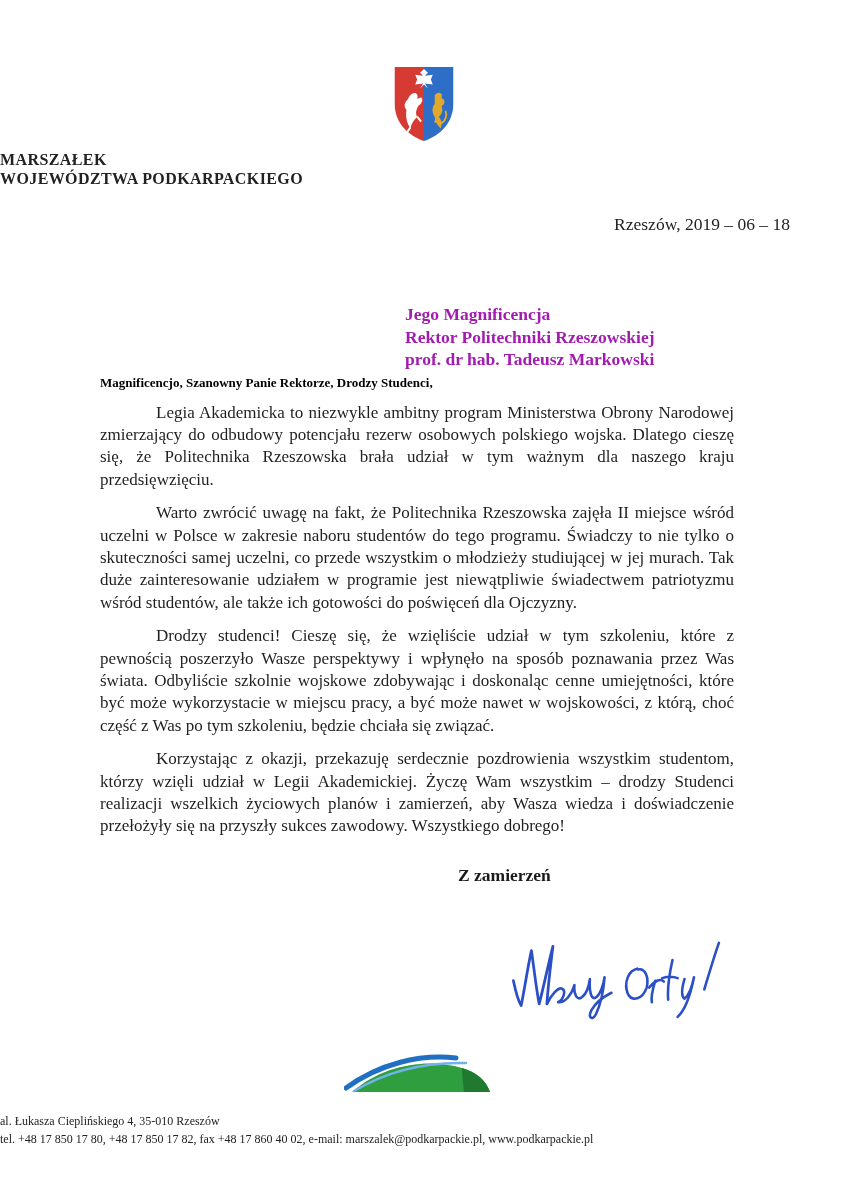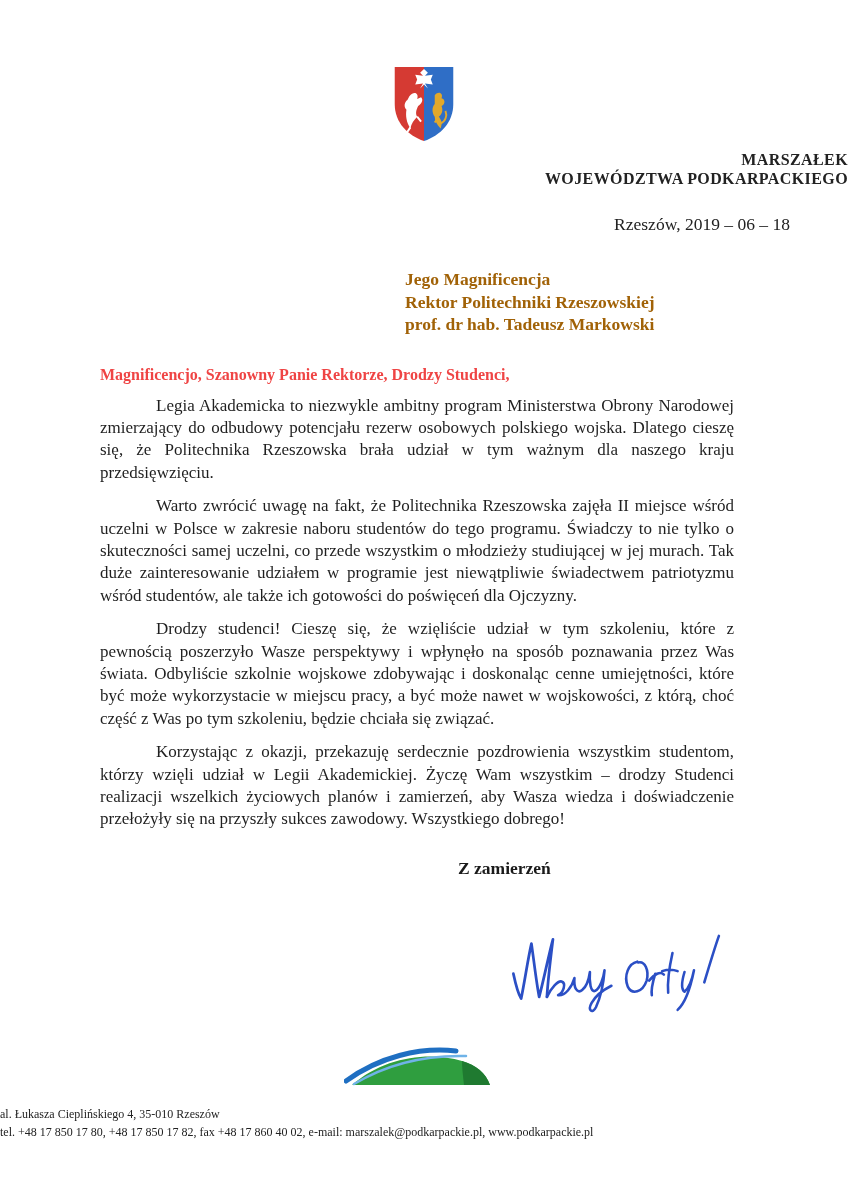--- a/index.html
+++ b/index.html
@@ -6,43 +6,43 @@
   .page{
     position:relative;
     width:848px;height:1200px;
     margin:0 auto;
     background:#ffffff;
     font-family:"Liberation Serif","DejaVu Serif",serif;
     color:#1c1c1c;
     overflow:hidden;
   }
   
-  .letterhead{ text-align:right; padding-top:64px; }
+  .letterhead{ text-align:left; padding-top:64px; }
   .crest{ display:block; margin:0 auto 6px auto; width:68px; height:80px; }
   .office-line{
     font-size:16px; font-weight:700; letter-spacing:.4px;
     line-height:19px; color:#222;
   }
   .marshal-name{
     margin-top:9px; font-size:17px; font-weight:700; color:#222;
   }
   
   .date-row{ margin-top:26px;text-align:center; }
   .date-text{
     display:inline-block; margin-left:556px; font-size:17.5px; color:#222;
   }
   
   .addressee{
-    margin-top:33px; margin-left:405px;
-    font-size:17.5px; font-weight:700; line-height:22.5px; color:#a16207;
+    margin-top:68px; margin-left:405px;
+    font-size:17.5px; font-weight:700; line-height:22.5px; color:#a21caf;
   }
   
   .letter-body{ padding:0 98px 0 100px; }
   .salutation{
-    margin-top:30px; font-size:16px; font-weight:700; color:#ef4444;
+    margin-top:4px; font-size:13px; font-weight:700; color:#000000;
   }
   .letter-body p.par{
     margin:11px 16px 9px 0;
     font-size:17px; line-height:22.4px;
     text-align:justify; text-indent:56px; color:#1f1f1f;
   }
   .closing{
     margin-top:27px; margin-left:358px;
     font-size:17.5px; font-weight:700; color:#1a1a1a;
   }

